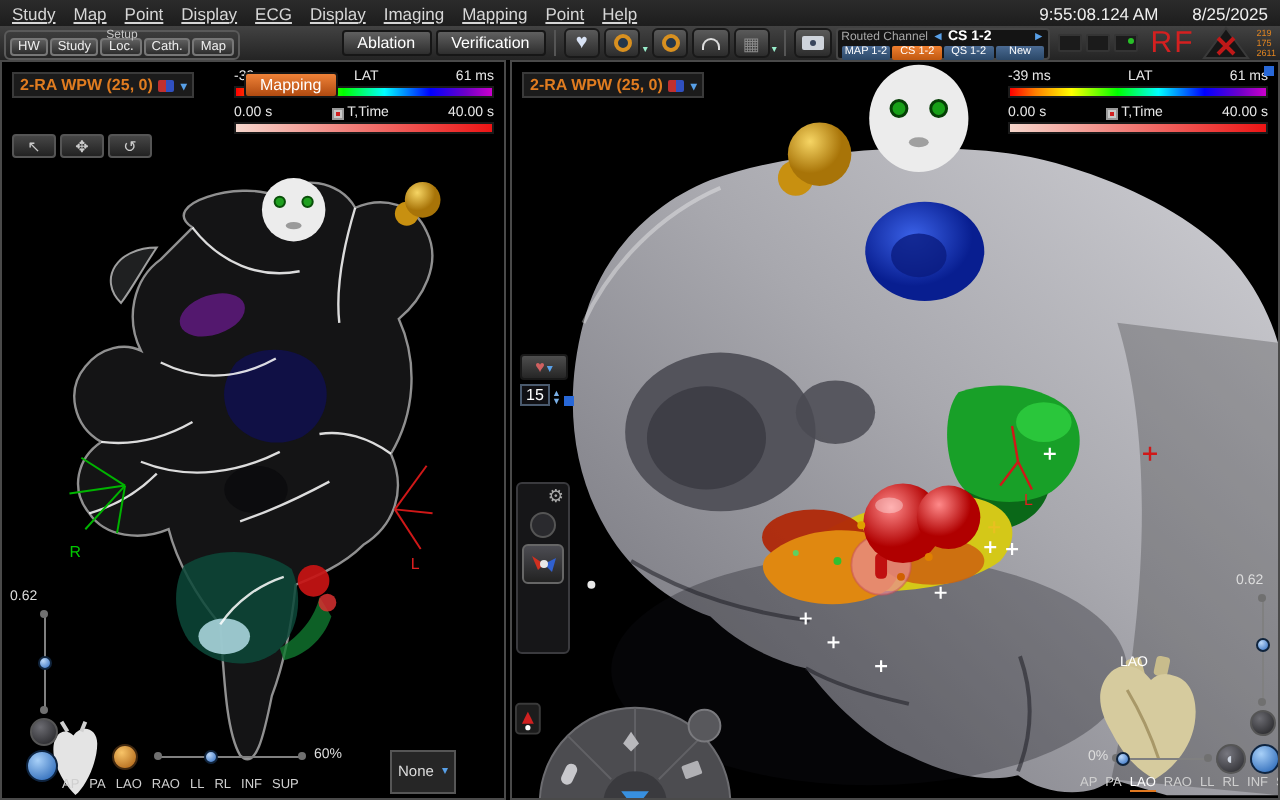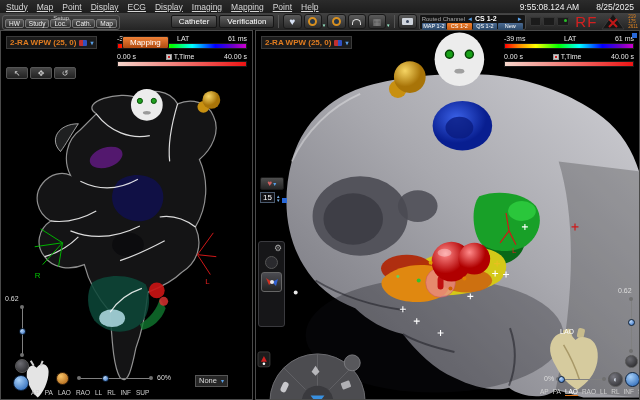--- a/index.html
+++ b/index.html
@@ -82,21 +82,21 @@
   .cirbtn{position:absolute;border-radius:50%;z-index:5;}
   .cir-dark{background:radial-gradient(circle at 35% 30%,#6c6c72,#1f1f22);border:1px solid #555;}
   .cir-blue{background:radial-gradient(circle at 35% 30%,#a8d0f8,#1c5cb0);border:1px solid #0e2440;}
   .cir-orange{background:radial-gradient(circle at 35% 30%,#f8c468,#a85c10);border:1px solid #402810;}
   .cir-globe{background:radial-gradient(circle at 35% 30%,#787880,#26262a);border:1px solid #555;
     display:flex;align-items:center;justify-content:center;color:#cfd6e2;font-size:8px;line-height:8px;}
 
   .orient-row{position:absolute;z-index:6;display:flex;gap:5px;font-size:6.5px;color:#cfcfcf;white-space:nowrap;}
   .ob.active{color:#fff;border-bottom:1px solid #e07820;}
   .dropdown{position:absolute;z-index:6;background:#262626;border:1px solid #565656;color:#ddd;font-size:7.5px;
-    height:12px;line-height:10px;padding:0 3px;display:flex;gap:4px;align-items:center;}
+    height:12px;line-height:10px;padding:10px 3px;display:flex;gap:4px;align-items:center;}
 
   .rtool-btn{position:absolute;left:4px;top:146px;width:24px;height:13px;z-index:6;border-radius:2px;
     background:linear-gradient(#4e4e4e,#262626);border:1px solid #191919;display:flex;align-items:center;justify-content:center;gap:1px;}
   .rtool-btn .hg{color:#d06060;font-size:8px;line-height:8px;}
   .spinbox{position:absolute;left:4px;top:161px;z-index:6;display:flex;align-items:flex-end;gap:1px;}
   .spinval{width:15px;height:11px;background:#101014;border:1px solid #4a5a6e;color:#fff;font-size:8px;
     line-height:10px;text-align:center;}
   .spinarr{display:flex;flex-direction:column;font-size:4.5px;line-height:4px;color:#7ab0e8;}
   .bluesq{width:5px;height:5px;background:#2868d8;margin-left:1px;}
   .rtool-panel{position:absolute;left:2px;top:210px;width:27px;height:86px;z-index:6;
@@ -129,21 +129,21 @@
   <div class="toolbar">
     <div class="setup-group">
       <div class="setup-caption">Setup</div>
       <span class="sbtn">HW</span>
       <span class="sbtn">Study</span>
       <span class="sbtn">Loc.</span>
       <span class="sbtn">Cath.</span>
       <span class="sbtn">Map</span>
     </div>
     <span class="modebtn active">Mapping</span>
-    <span class="modebtn">Catheter</span>
+    <span class="modebtn">Ablation</span>
     <span class="modebtn">Verification</span>
     <span class="sep"></span>
     <span class="iconbtn">
         <span class="hearttool">♥</span>
       </span>
     <span class="iconbtn">
         <span class="clockface"></span>
       </span>
     <span class="minidd">▾</span>
     <span class="iconbtn">

